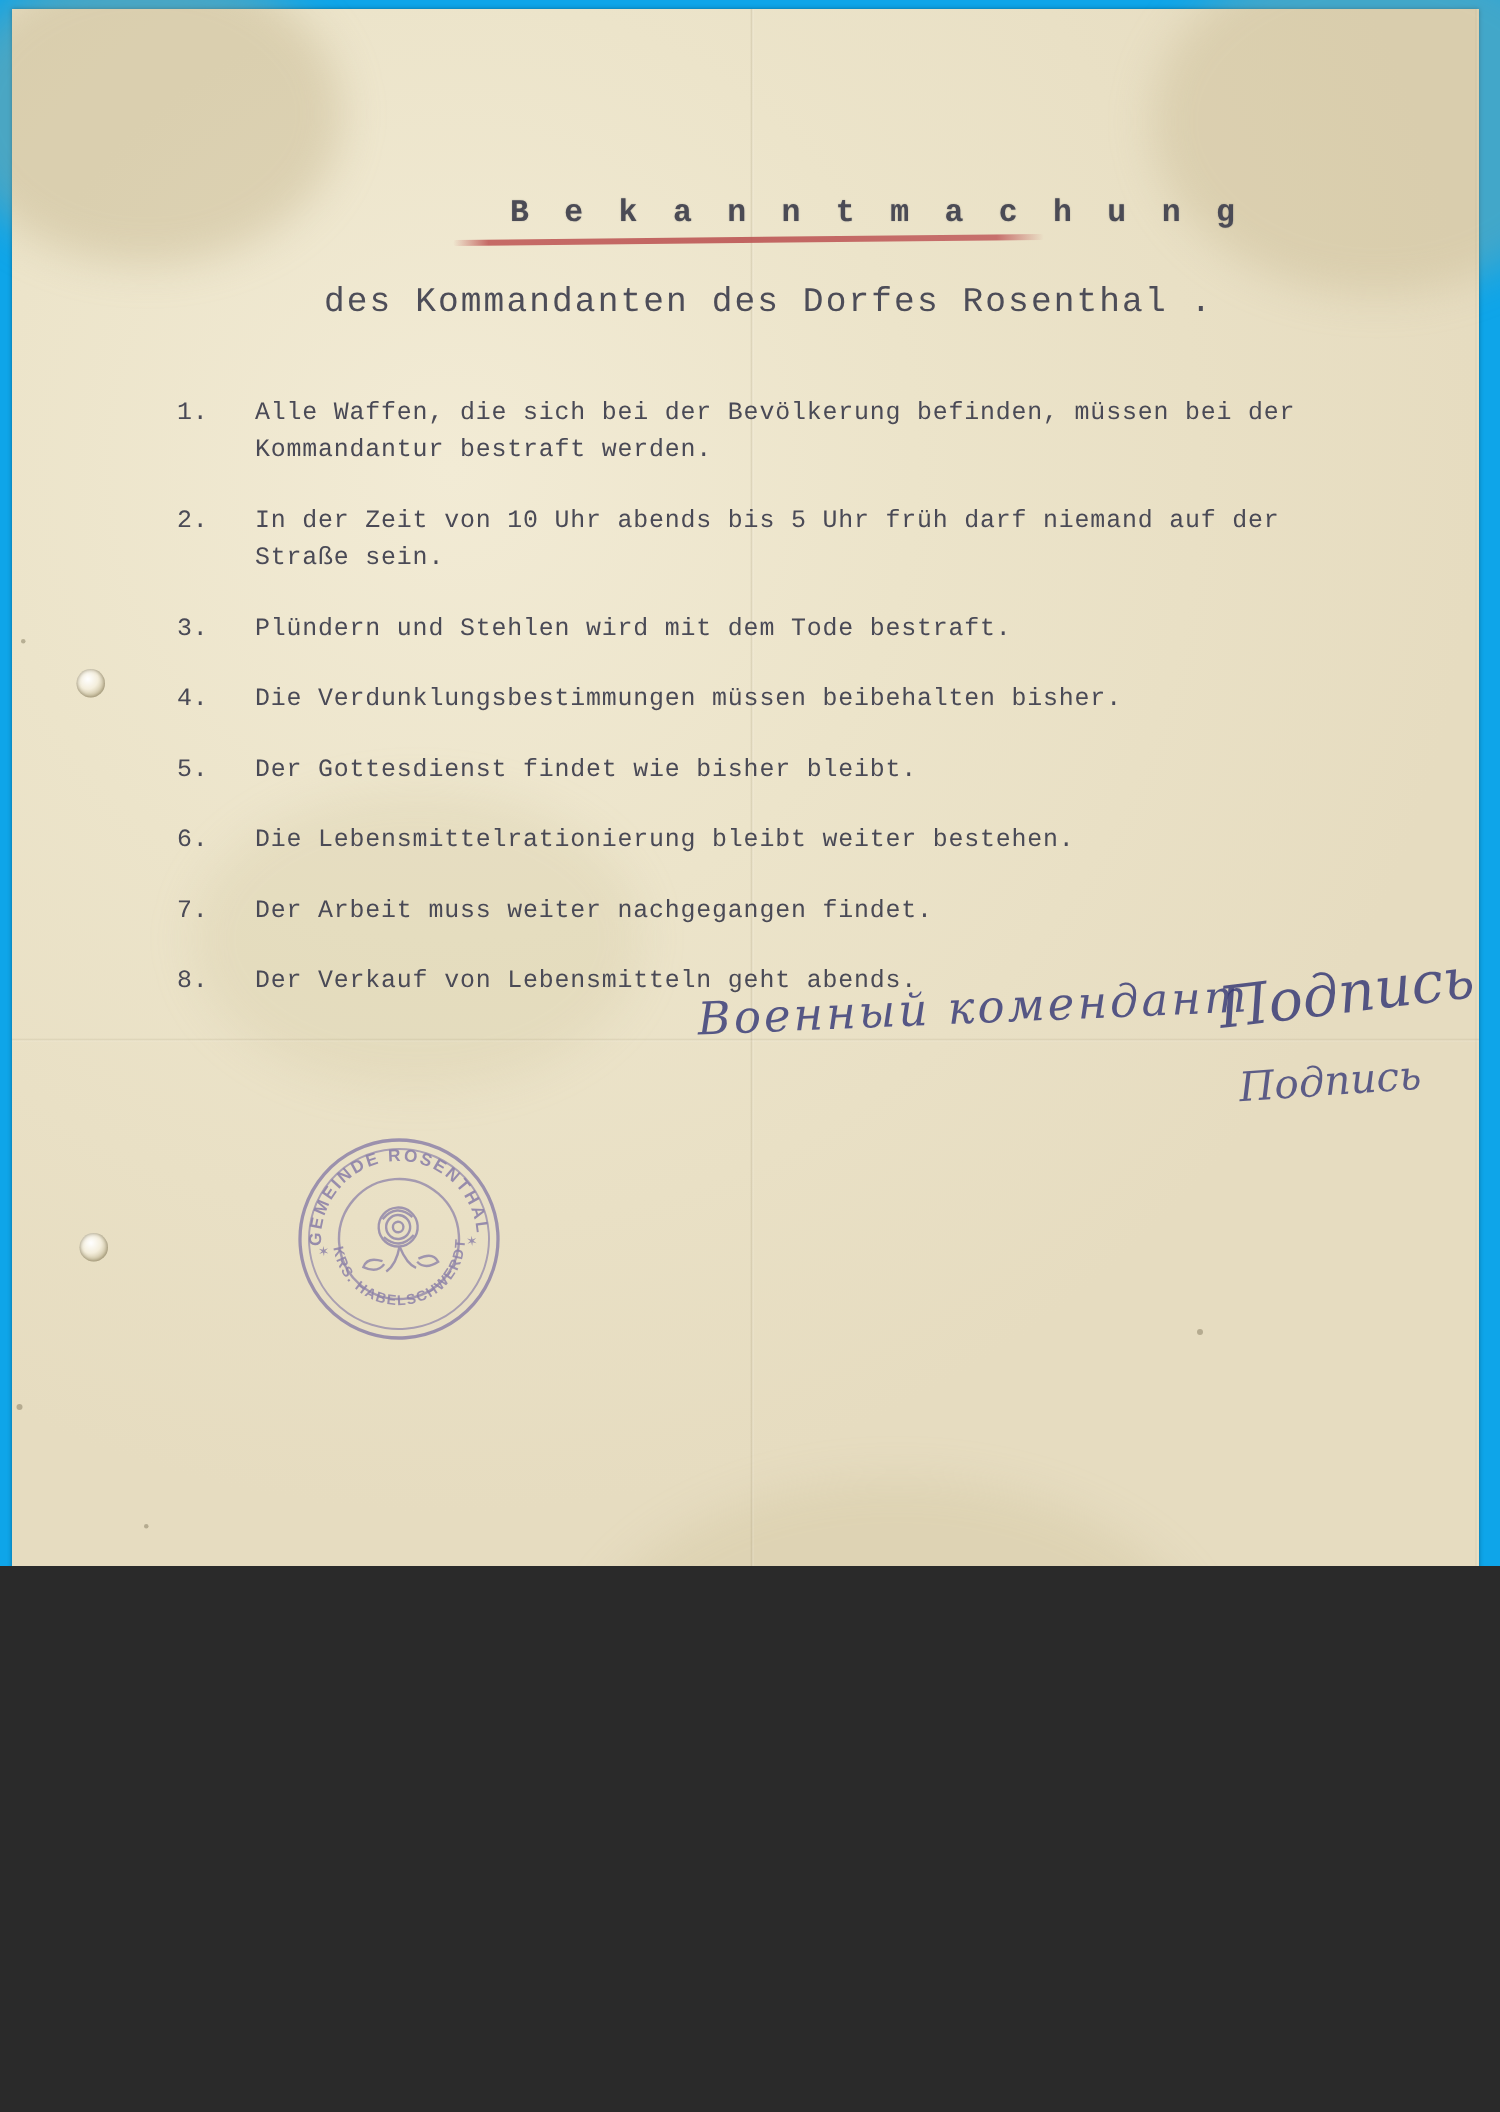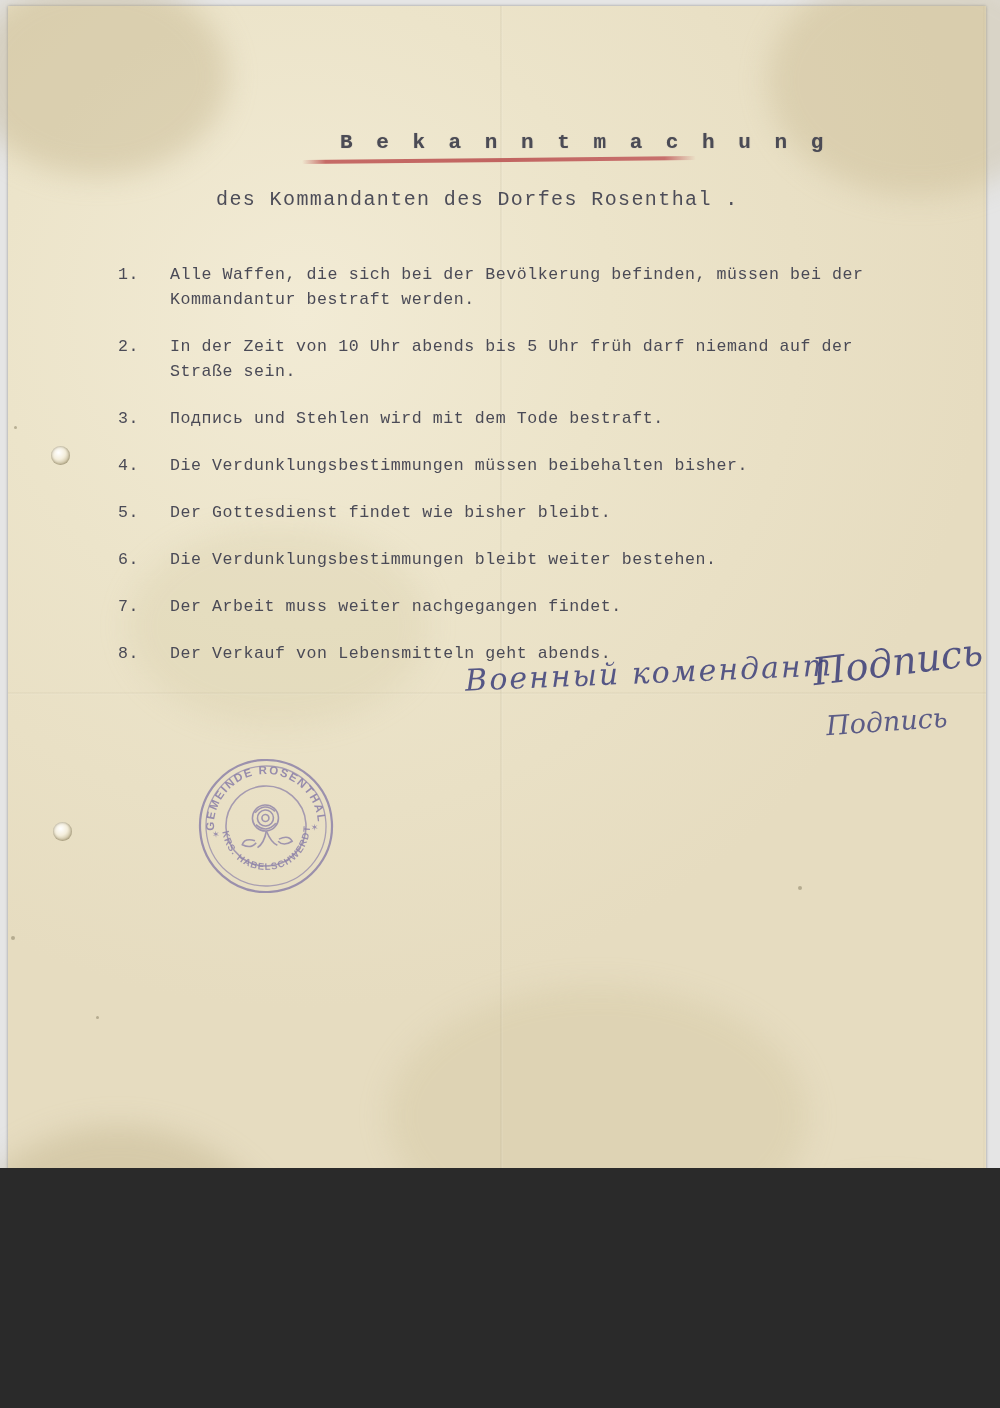--- a/index.html
+++ b/index.html
@@ -3,23 +3,23 @@
 <meta charset="utf-8">
 <style>
   html, body {
     margin: 0;
     padding: 0;
     background: #2a2a2a;
   }
   #page {
     position: relative;
     width: 1000px;
-    height: 1168px;
+    height: 1044px;
     overflow: hidden;
-    background: #e5e5e5;
+    background: #0ea5e9;
     font-family: "Liberation Mono", monospace;
     text-decoration: underline;
   }
   
   #paper {
     position: absolute;
     left: 8px;
     top: 6px;
     width: 978px;
     height: 1392px;
@@ -88,21 +88,21 @@
     height: 4px;
     background: linear-gradient(90deg, rgba(196,86,86,0) 0%, #c05a58 6%, #bb5352 50%, #c26060 92%, rgba(196,86,86,0) 100%);
     border-radius: 2px;
     transform: rotate(-0.6deg);
     opacity: .88;
   }
   .subtitle {
     position: absolute;
     left: 216px;
     top: 188px;
-    font-size: 20px;
+    font-size: 23px;
     letter-spacing: 1.4px;
     color: #4d4d58;
     white-space: nowrap;
   }
 
   ol.items {
     position: absolute;
     left: 118px;
     top: 262px;
     width: 790px;
@@ -222,33 +222,33 @@
     <li>
       <span class="num">1.</span>
       <span class="txt">Alle Waffen, die sich bei der Bevölkerung befinden, müssen bei der Kommandantur bestraft werden.</span>
     </li>
     <li>
       <span class="num">2.</span>
       <span class="txt">In der Zeit von 10 Uhr abends bis 5 Uhr früh darf niemand auf der Straße sein.</span>
     </li>
     <li>
       <span class="num">3.</span>
-      <span class="txt">Подпись und Stehlen wird mit dem Tode bestraft.</span>
+      <span class="txt">Plündern und Stehlen wird mit dem Tode bestraft.</span>
     </li>
     <li>
       <span class="num">4.</span>
       <span class="txt">Die Verdunklungsbestimmungen müssen beibehalten bisher.</span>
     </li>
     <li>
       <span class="num">5.</span>
       <span class="txt">Der Gottesdienst findet wie bisher bleibt.</span>
     </li>
     <li>
       <span class="num">6.</span>
-      <span class="txt">Die Verdunklungsbestimmungen bleibt weiter bestehen.</span>
+      <span class="txt">Die Lebensmittelrationierung bleibt weiter bestehen.</span>
     </li>
     <li>
       <span class="num">7.</span>
       <span class="txt">Der Arbeit muss weiter nachgegangen findet.</span>
     </li>
     <li>
       <span class="num">8.</span>
       <span class="txt">Der Verkauf von Lebensmitteln geht abends.</span>
     </li>
   </ol>

